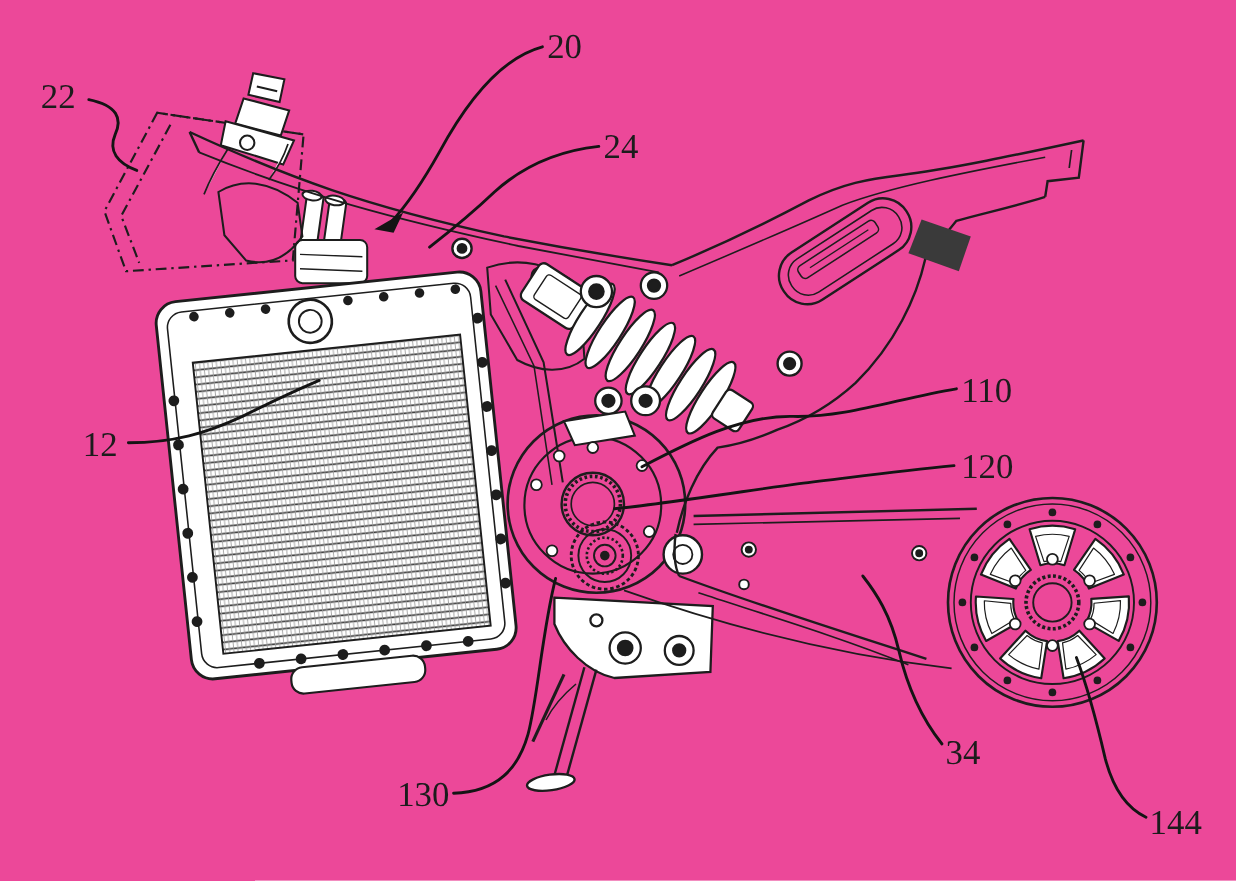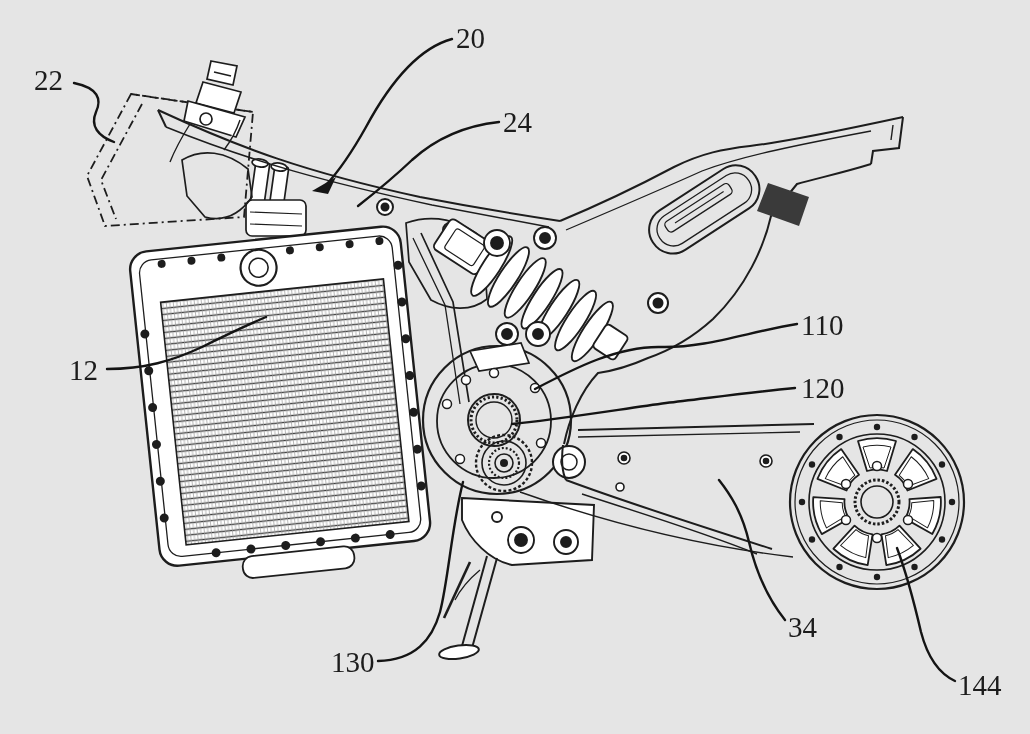--- a/index.html
+++ b/index.html
@@ -1,19 +1,19 @@
 <!DOCTYPE html>
 <html><head>
 <meta charset="utf-8">
 <style>
   html,body{margin:0;padding:0;background:#ffffff;}
   .canvas{
     position:relative;
     width:1030px;height:734px;
-    background:#e5e5e5;
+    background:#ec4899;
     overflow:hidden;
     font-family:"Liberation Serif","DejaVu Serif",serif;
   }
   svg{display:block;}
   .ref-num{
     font-family:"Liberation Serif","DejaVu Serif",serif;
     font-size:29px;
     fill:#1c1c1c;
   }
   .leader{stroke:#141414;stroke-width:2.4;fill:none;stroke-linecap:round;}

